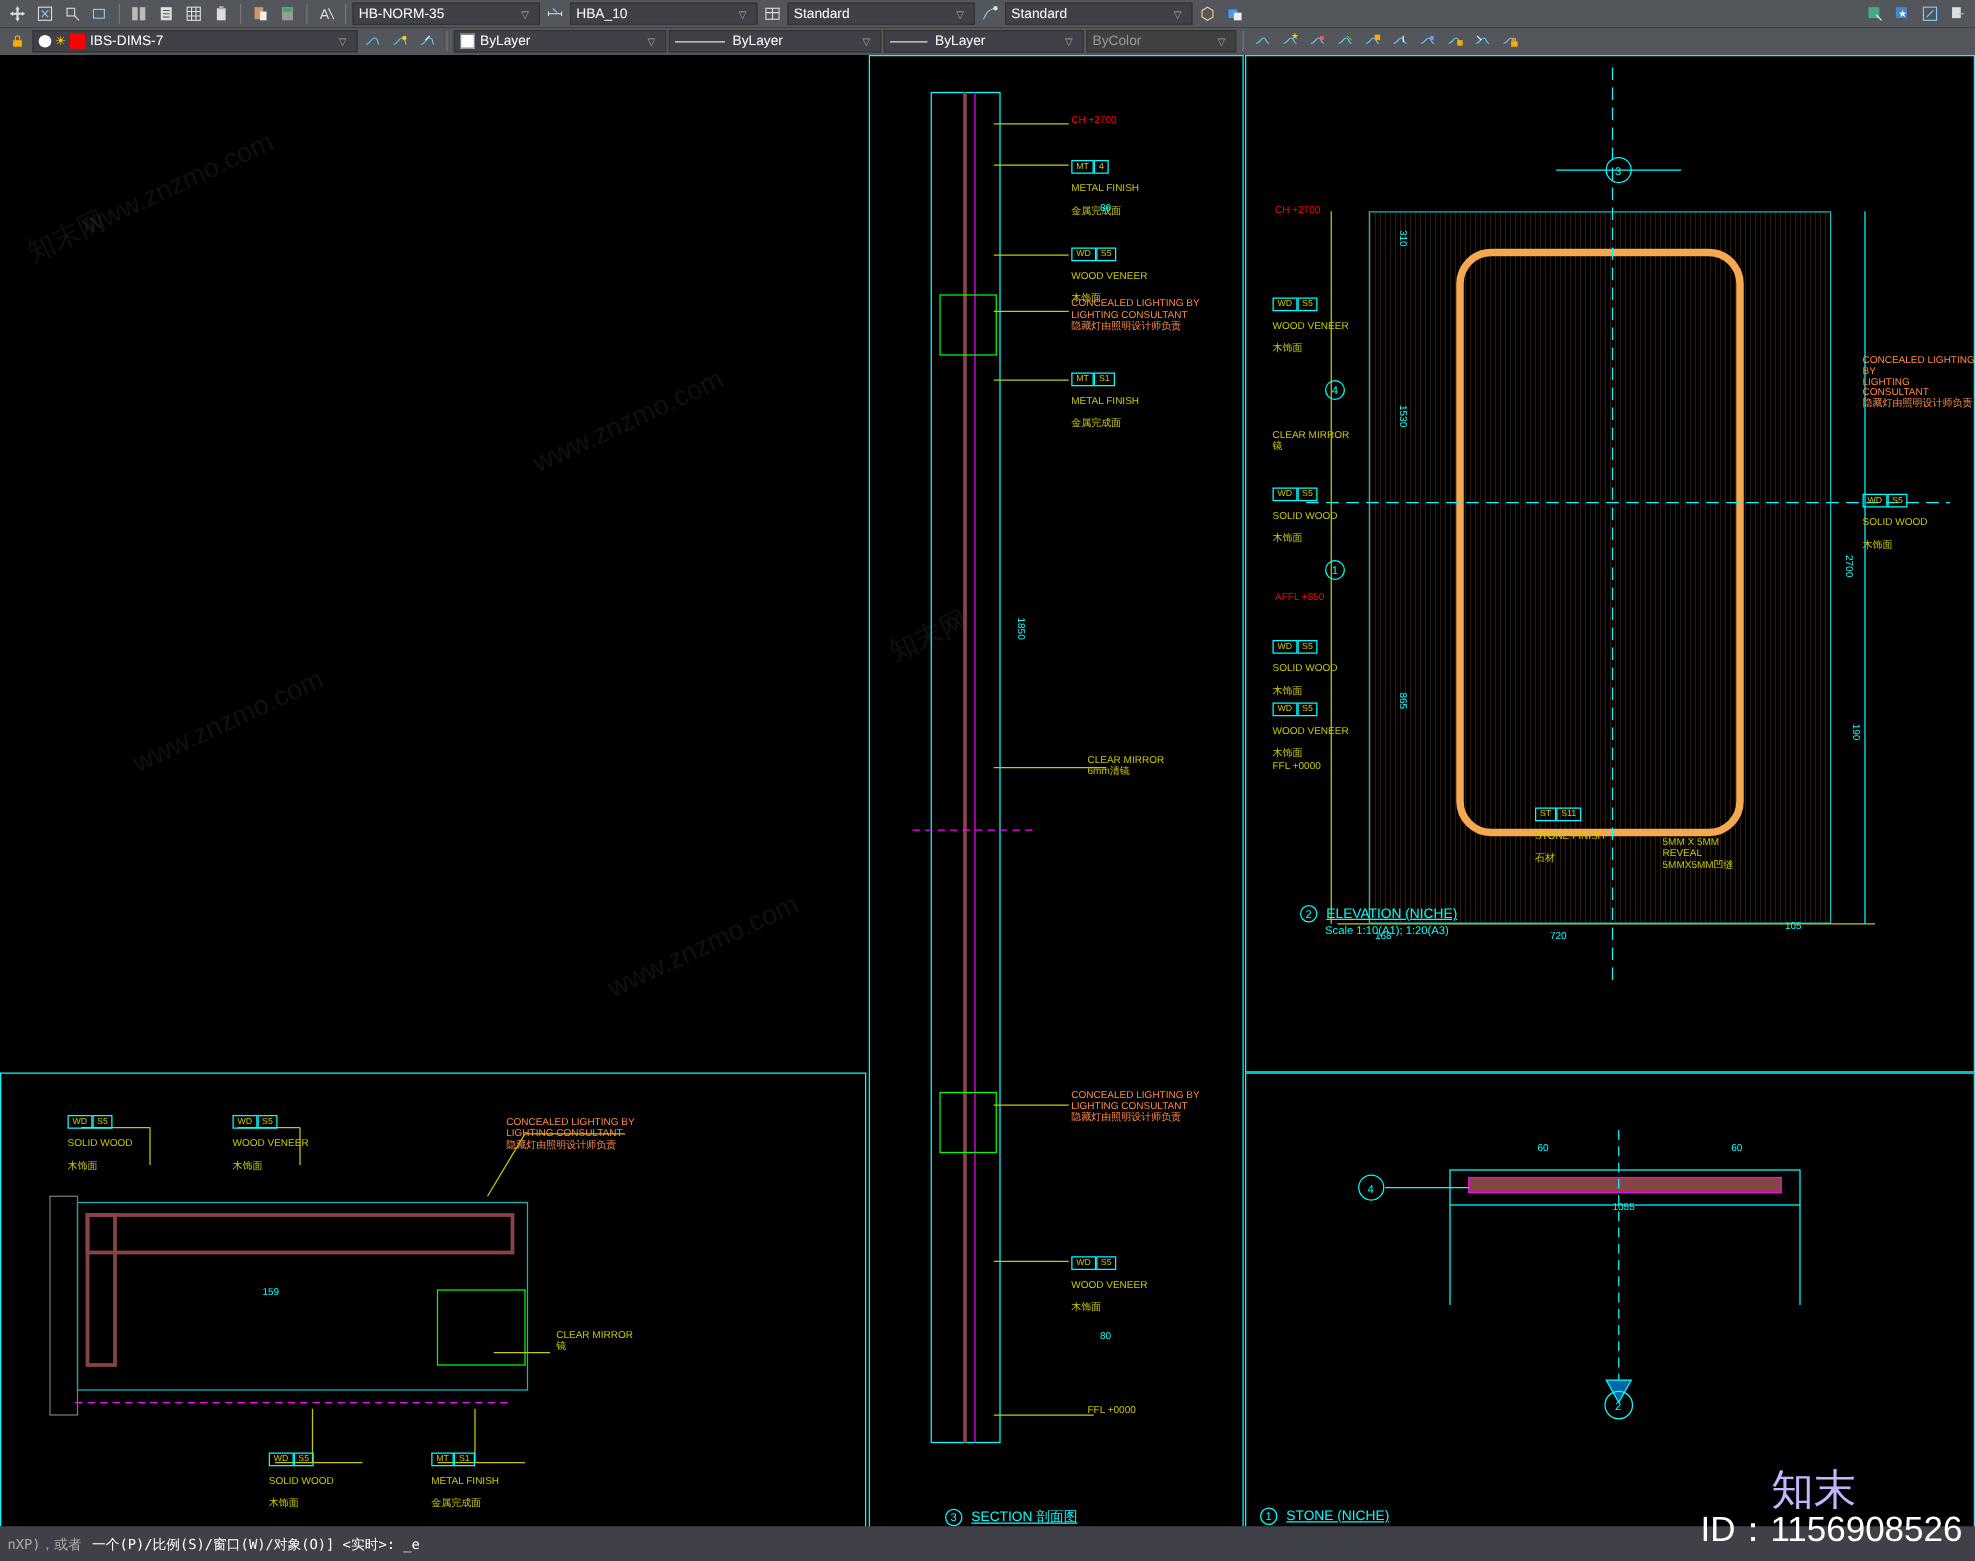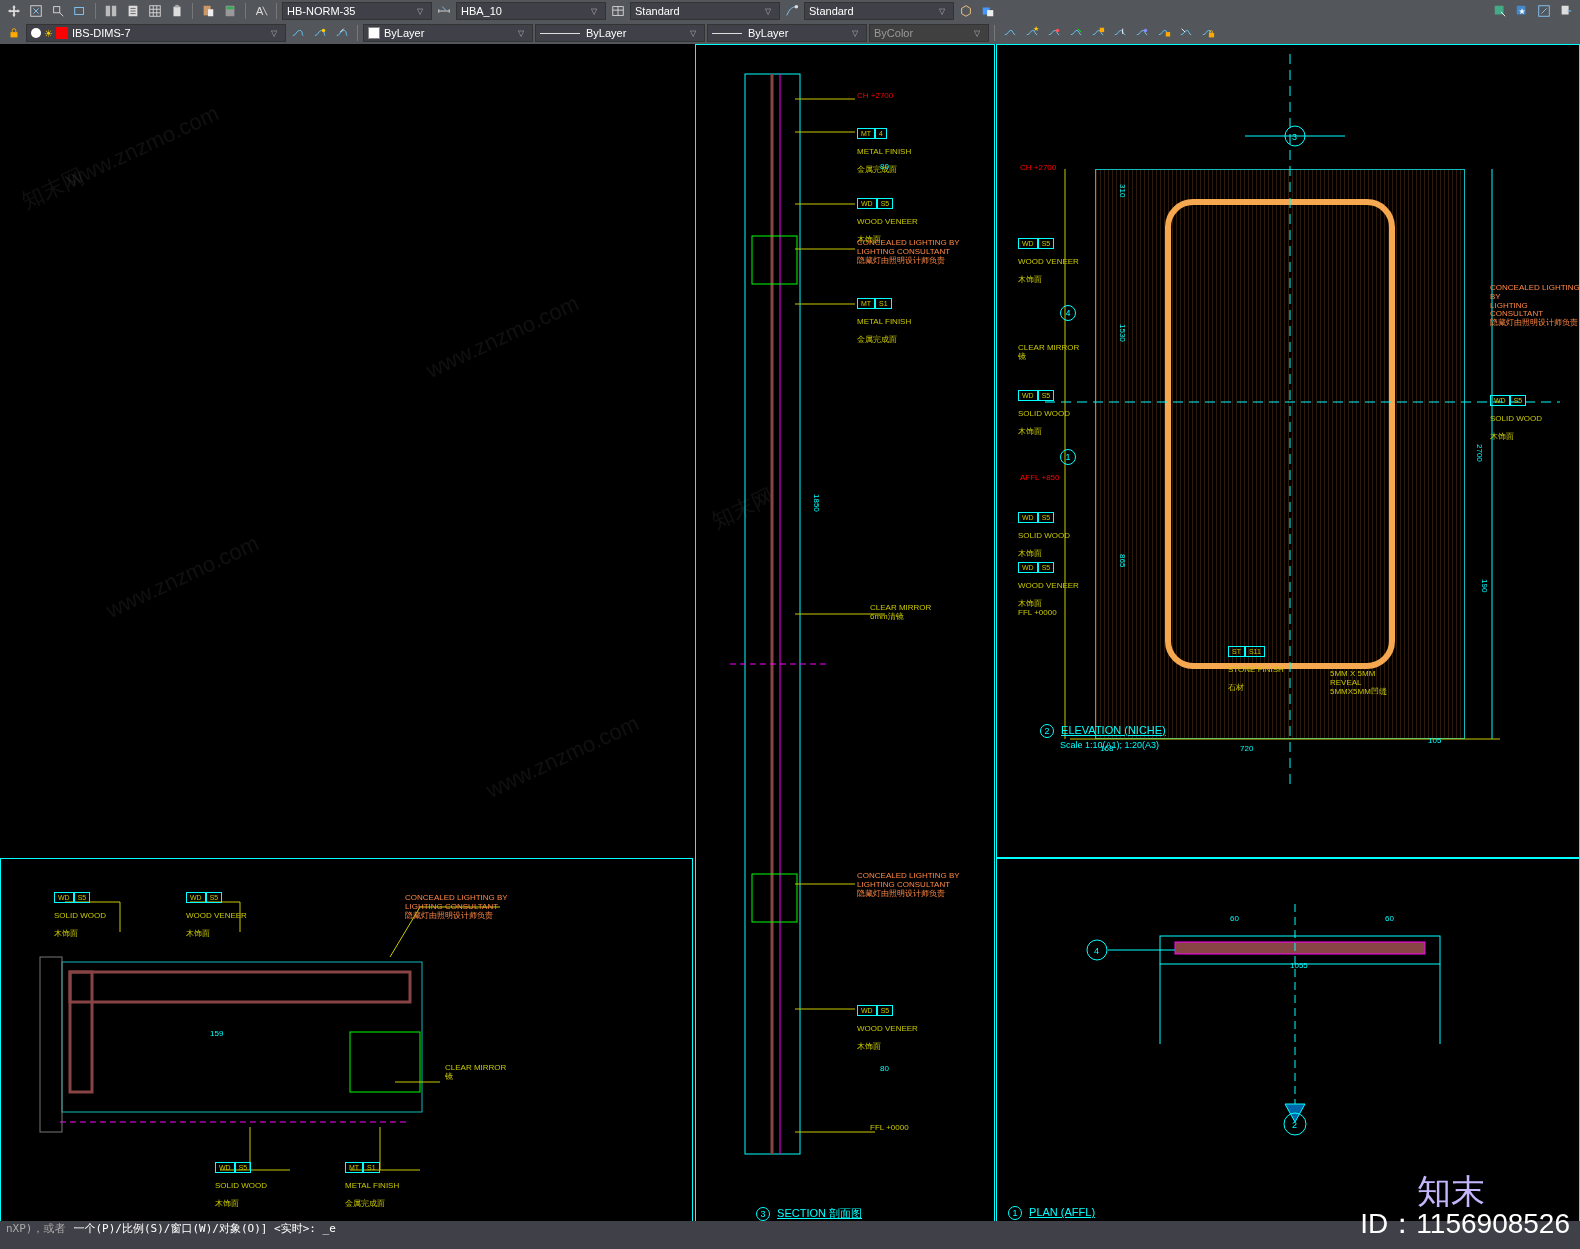--- a/index.html
+++ b/index.html
@@ -9,21 +9,21 @@
 .tbtn svg{width:14px;height:14px}
 .sep{width:1px;height:16px;background:#777;margin:0 3px}
 .dd{display:flex;align-items:center;background:#404048;border:1px solid #333;height:18px;padding:0 4px;min-width:100px;cursor:pointer;position:relative}
 .dd .txt{flex:1;font-size:11px;color:#fff}
 .dd .chev{width:10px;font-size:8px;color:#aaa}
 .swatch{width:12px;height:12px;margin-right:4px}
 .canvas{position:absolute;top:44px;left:0;right:0;bottom:28px;background:#000}
 .frame{border:1px solid #0ff}
 .drawtxt{color:#c8c800;font-size:8px;line-height:1.1}
 .label-block{display:inline-block;background:transparent;border:1px solid #0ff;padding:1px 3px;font-size:7px;color:#c8c800}
-.cmd{position:absolute;bottom:0;left:0;right:0;height:28px;background:#404048;display:flex;align-items:flex-start;padding:0 6px}
+.cmd{position:absolute;bottom:0;left:0;right:0;height:28px;background:#404048;display:flex;align-items:center;padding:0 6px}
 .cmdtxt{color:#fff;font-size:11px;font-family:Consolas,monospace}
 .watermark{position:absolute;color:rgba(200,200,200,.08);font-size:22px;transform:rotate(-25deg);pointer-events:none}
 .idmark{position:absolute;right:10px;bottom:6px;color:#fff;font-size:28px;font-weight:400}
 .brand{position:absolute;right:95px;bottom:34px;color:#c4b5fd;font-size:34px;font-weight:400}
 .titletag{position:absolute;font-size:11px;color:#0ff}
 .titletag .num{display:inline-flex;width:14px;height:14px;border:1px solid #0ff;border-radius:50%;align-items:center;justify-content:center;margin-right:4px;font-size:9px}
 .dimension{color:#0ff;font-size:8px}
 .niche{position:absolute;border:6px solid #f5a850;border-radius:28px}
 .hatch{background:repeating-linear-gradient(90deg,rgba(130,80,40,.35) 0,rgba(130,80,40,.35) 1px,transparent 1px,transparent 4px)}
 .bubble{display:inline-flex;width:16px;height:16px;border:1px solid #0ff;border-radius:50%;align-items:center;justify-content:center;color:#0ff;font-size:9px}
@@ -378,21 +378,21 @@
       <text x="292" y="264" fill="#0ff" font-size="9">2</text>
     <circle cx="97" cy="86" r="10" fill="none" stroke="#0ff"></circle>
       <text x="94" y="90" fill="#0ff" font-size="9">4</text>
     <line x1="108" y1="86" x2="175" y2="86" stroke="#0ff"></line>
   </svg>
   <div class="dimension" style="position:absolute;left:1230px;top:870px">60</div>
   <div class="dimension" style="position:absolute;left:1385px;top:870px">60</div>
   <div class="dimension" style="position:absolute;left:1290px;top:917px">1055</div>
   <div class="titletag" style="left:1008px;top:1162px">
     <span class="num">1</span>
-    <span style="text-decoration:underline">PLAN   (AFFL)</span><br>
+    <span style="text-decoration:underline">STONE   (NICHE)</span><br>
     <span style="font-size:9px;margin-left:20px">Scale 1:10(A1); 1:20(A3)</span>
   </div>
 
   <svg style="position:absolute;left:700px;top:0;width:290px;height:1180px">
     <rect x="45" y="30" width="55" height="1080" fill="none" stroke="#0ff"></rect>
     <line x1="72" y1="30" x2="72" y2="1110" stroke="#844" stroke-width="3"></line>
     <line x1="80" y1="30" x2="80" y2="1110" stroke="#f0f"></line>
     <rect x="52" y="192" width="45" height="48" fill="none" stroke="#0f0"></rect>
     <rect x="52" y="830" width="45" height="48" fill="none" stroke="#0f0"></rect>
     <line x1="30" y1="620" x2="130" y2="620" stroke="#f0f" stroke-dasharray="6 4"></line>

